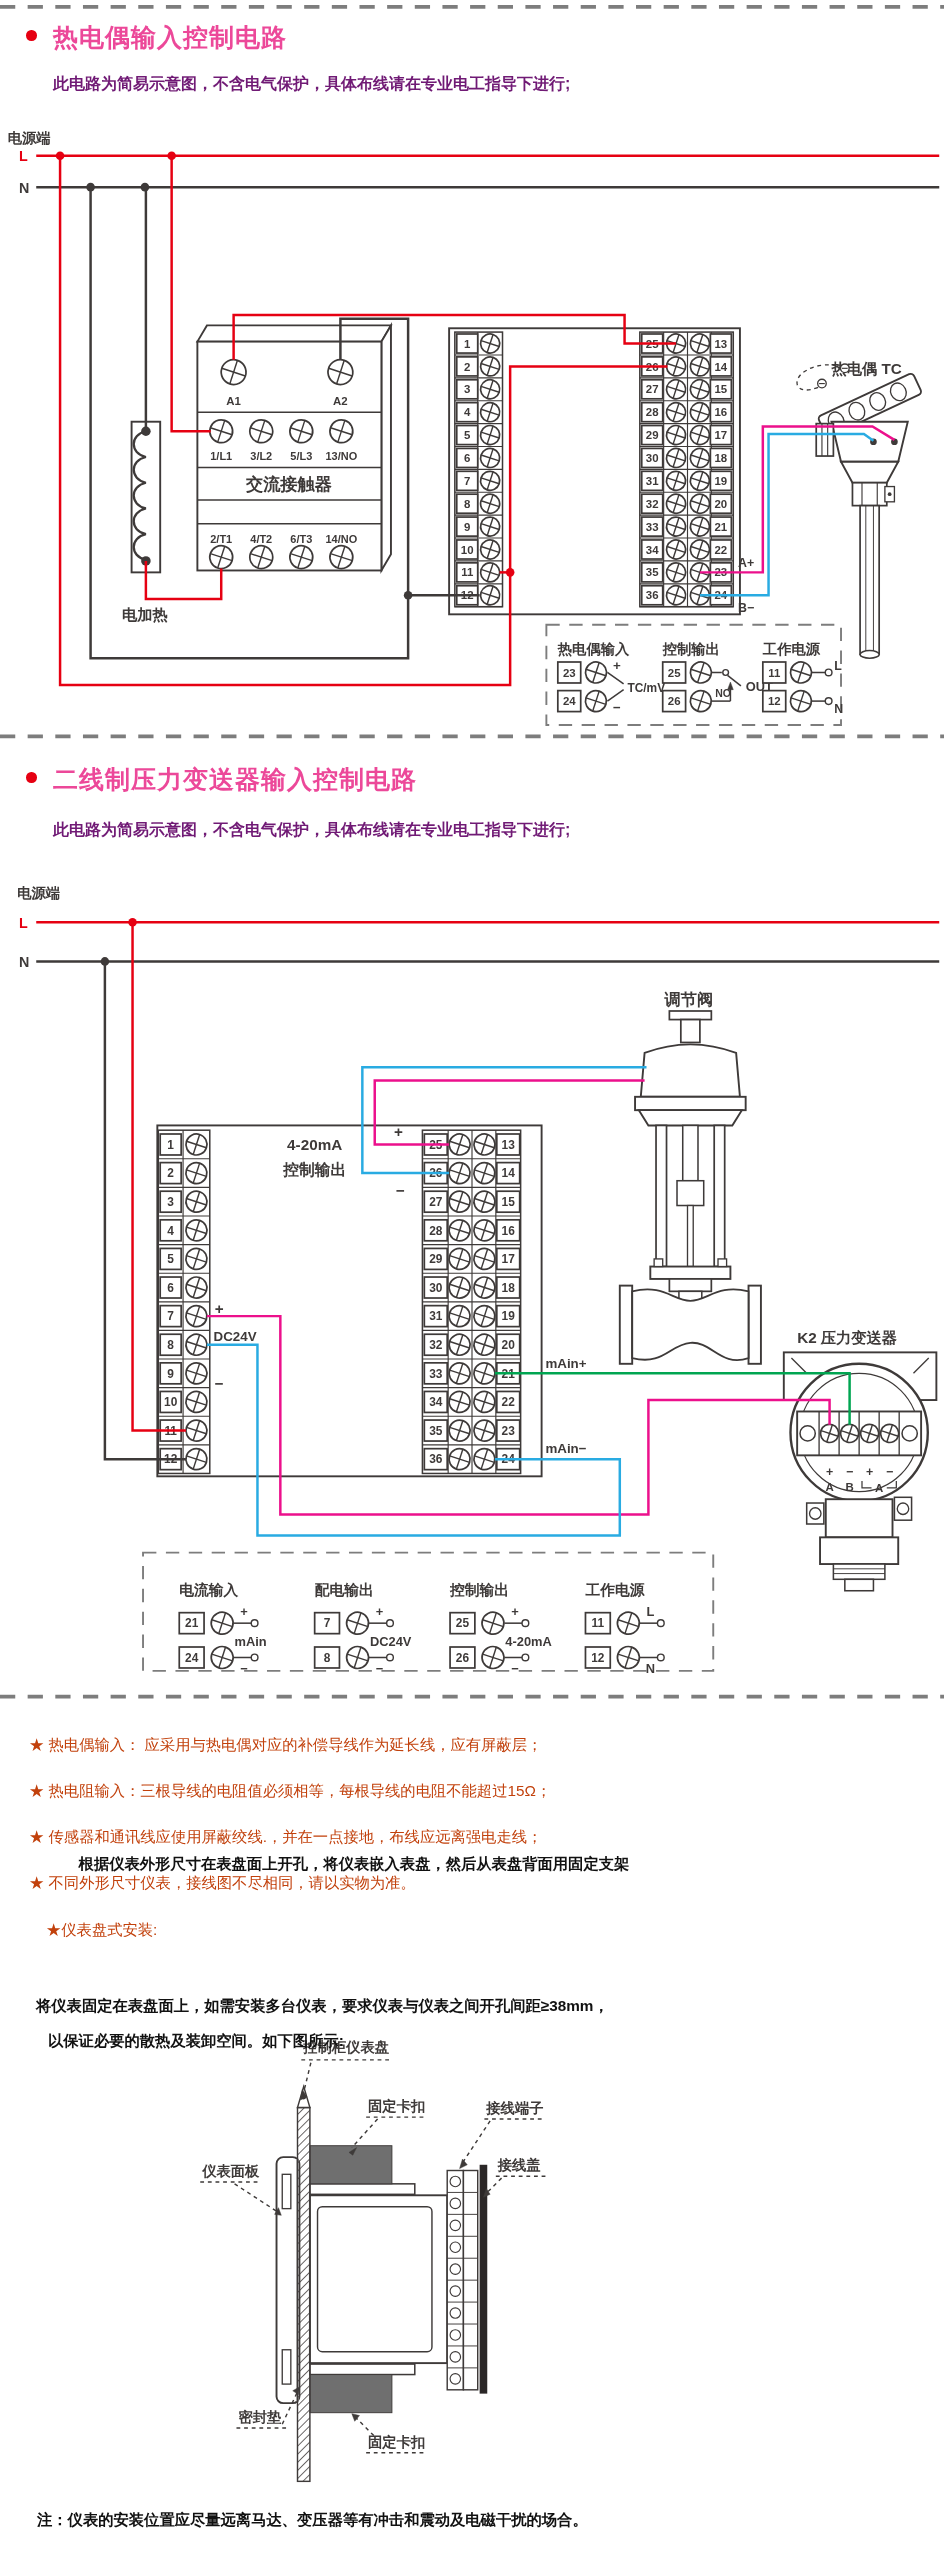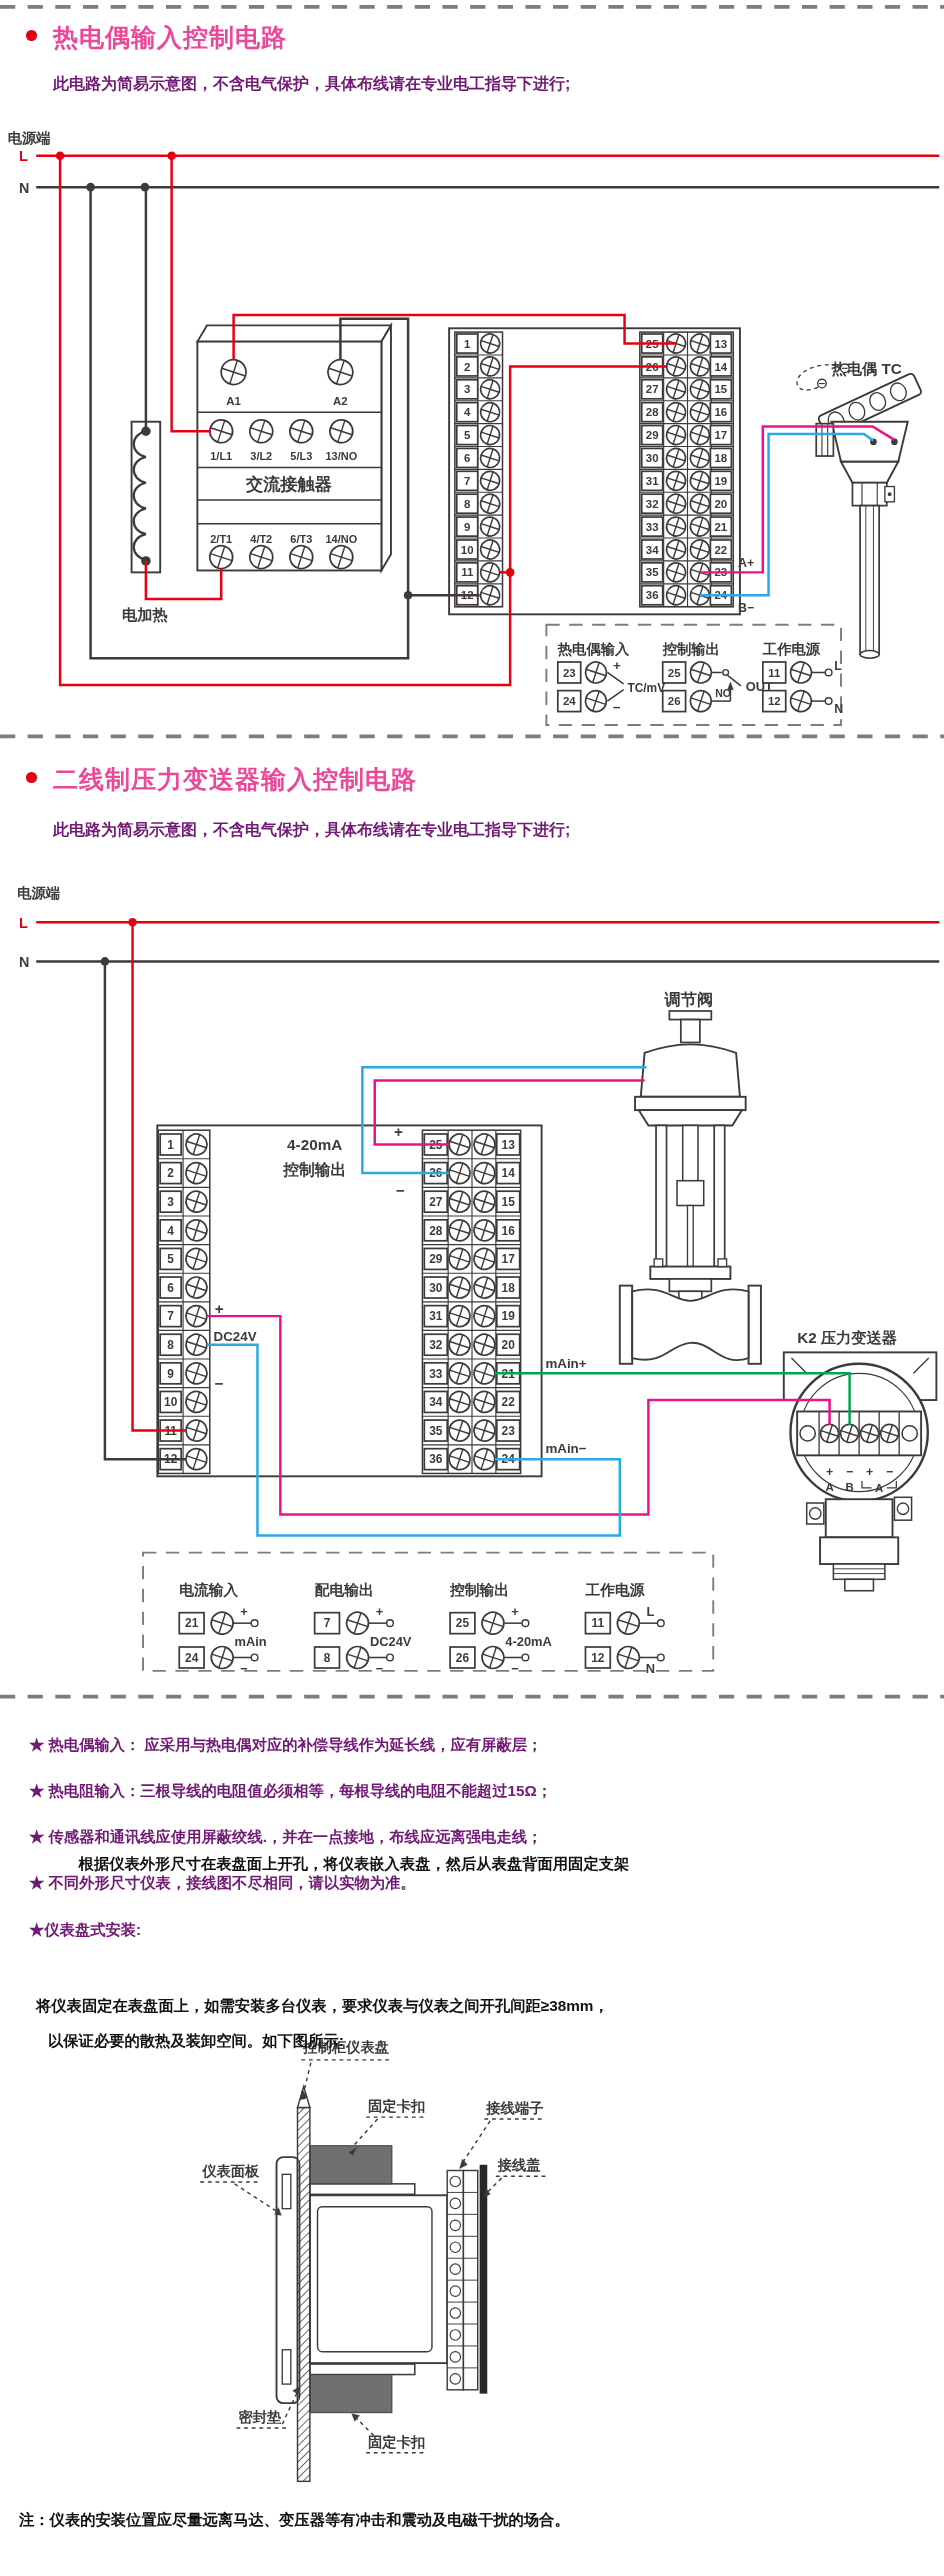--- a/index.html
+++ b/index.html
@@ -3,21 +3,21 @@
 <meta charset="utf-8">
 <style>
   html,body{margin:0;padding:0;background:#fff;}
   .page{position:relative;width:944px;height:2576px;background:#fff;overflow:hidden;
         font-family:"Liberation Sans",sans-serif;color:#2b2b2b;}
   svg text{font-family:"Liberation Sans",sans-serif;}
   .abs{position:absolute;white-space:nowrap;}
   .h1{font-size:25px;font-weight:600;letter-spacing:1px;color:#ec4899;}
   .sub{font-size:16px;font-weight:700;color:#701a75;}
   .dot{position:absolute;width:10.5px;height:10.5px;border-radius:50%;background:#e60012;}
-  .note{font-size:15.3px;font-weight:700;color:#701a75;line-height:46px;}
+  .note{font-size:15.3px;font-weight:400;color:#c2410c;line-height:46px;}
   .para{font-size:15.3px;font-weight:700;color:#111;line-height:34px;}
   .indent{text-indent:2em;}
   .bnote{font-size:15.3px;font-weight:700;color:#111;}
 </style>
 </head>
 <body>
 
 <div class="page">
 
   <svg id="diagram" width="944" height="2576" viewBox="0 0 990 2701" style="position:absolute;left:0;top:0">
@@ -1080,21 +1080,21 @@
   <div class="abs sub" style="left:53px;top:74px">此电路为简易示意图，不含电气保护，具体布线请在专业电工指导下进行;</div>
 
   <span class="dot" style="left:26px;top:772px"></span>
   <div class="abs h1" style="left:53px;top:763px">二线制压力变送器输入控制电路</div>
   <div class="abs sub" style="left:53px;top:820px">此电路为简易示意图，不含电气保护，具体布线请在专业电工指导下进行;</div>
 
   <div class="abs note" style="left:29px;top:1722px">★ 热电偶输入： 应采用与热电偶对应的补偿导线作为延长线，应有屏蔽层；</div>
   <div class="abs note" style="left:29px;top:1768px">★ 热电阻输入：三根导线的电阻值必须相等，每根导线的电阻不能超过15Ω；</div>
   <div class="abs note" style="left:29px;top:1814px">★ 传感器和通讯线应使用屏蔽绞线.，并在一点接地，布线应远离强电走线；</div>
   <div class="abs note" style="left:29px;top:1860px">★ 不同外形尺寸仪表，接线图不尽相同，请以实物为准。</div>
-  <div class="abs note" style="left:29px;top:1907px">★仪表盘式安装:</div>
+  <div class="abs note" style="left:46px;top:1907px">★仪表盘式安装:</div>
 
   <div class="abs para indent" style="left:48px;top:1847px">根据仪表外形尺寸在表盘面上开孔，将仪表嵌入表盘，然后从表盘背面用固定支架</div>
   <div class="abs para" style="left:36px;top:1989px">将仪表固定在表盘面上，如需安装多台仪表，要求仪表与仪表之间开孔间距≥38mm，</div>
   <div class="abs para" style="left:48px;top:2024px">以保证必要的散热及装卸空间。如下图所示:</div>
 
-  <div class="abs bnote" style="left:19px;top:2510px">注：仪表的安装位置应尽量远离马达、变压器等有冲击和震动及电磁干扰的场合。</div>
+  <div class="abs bnote" style="left:37px;top:2510px">注：仪表的安装位置应尽量远离马达、变压器等有冲击和震动及电磁干扰的场合。</div>
 </div>
 
 
 </body></html>

